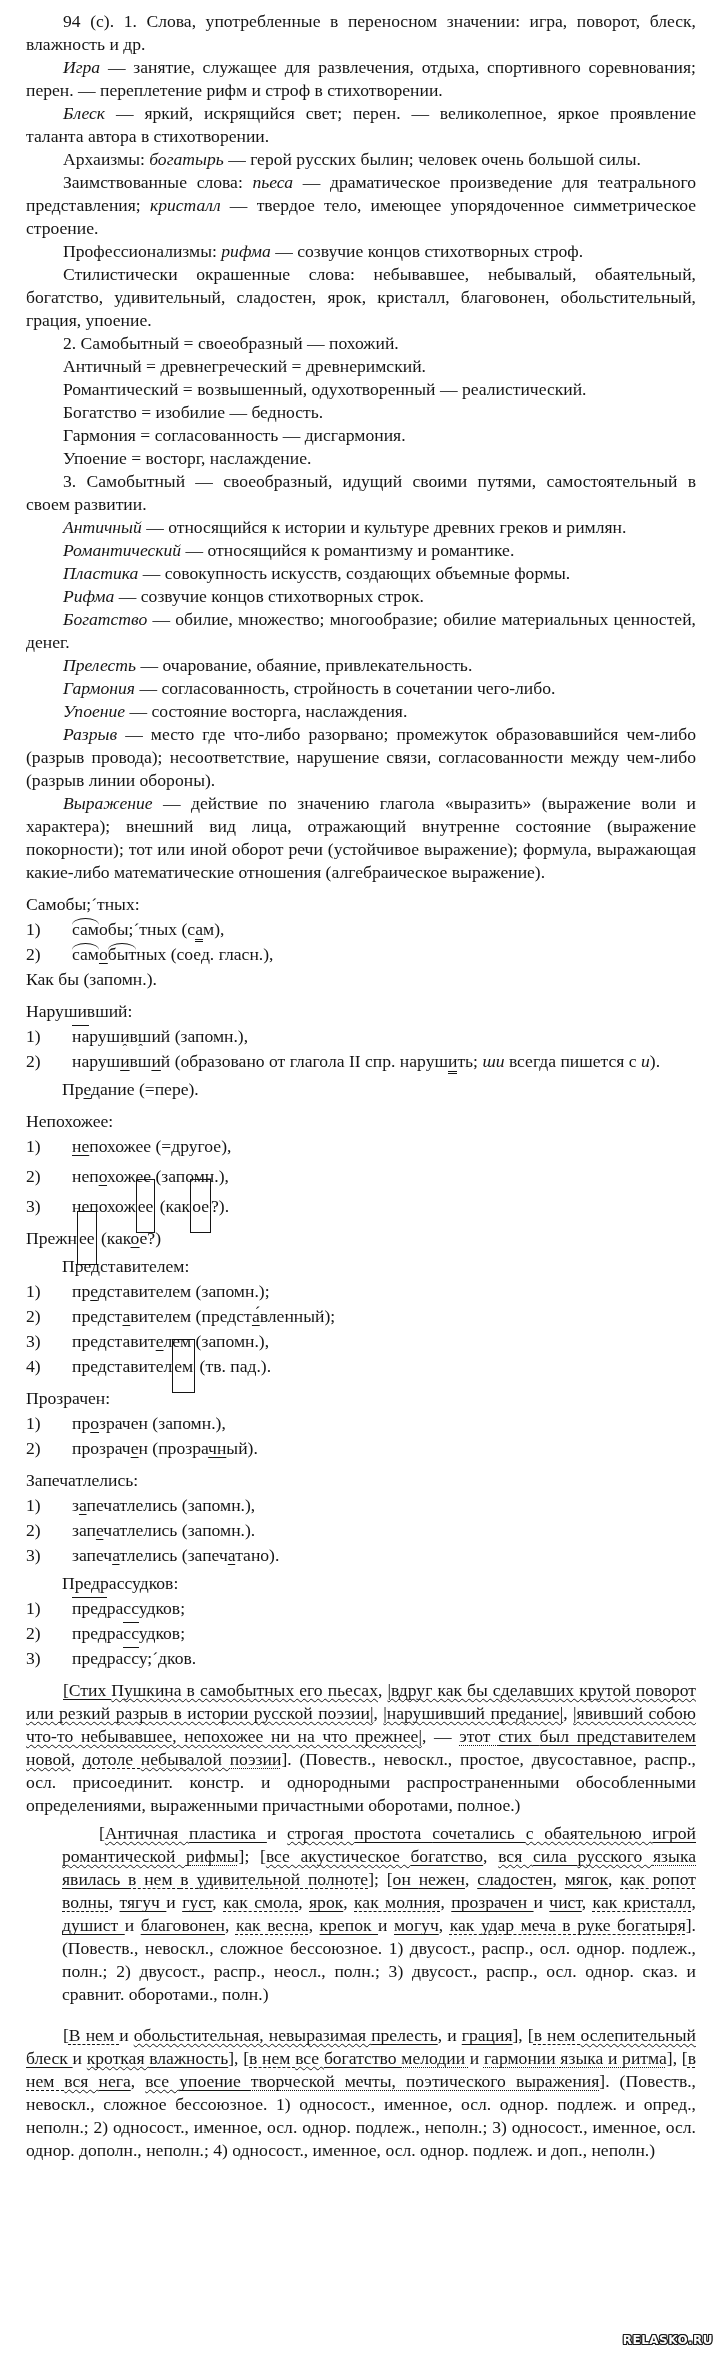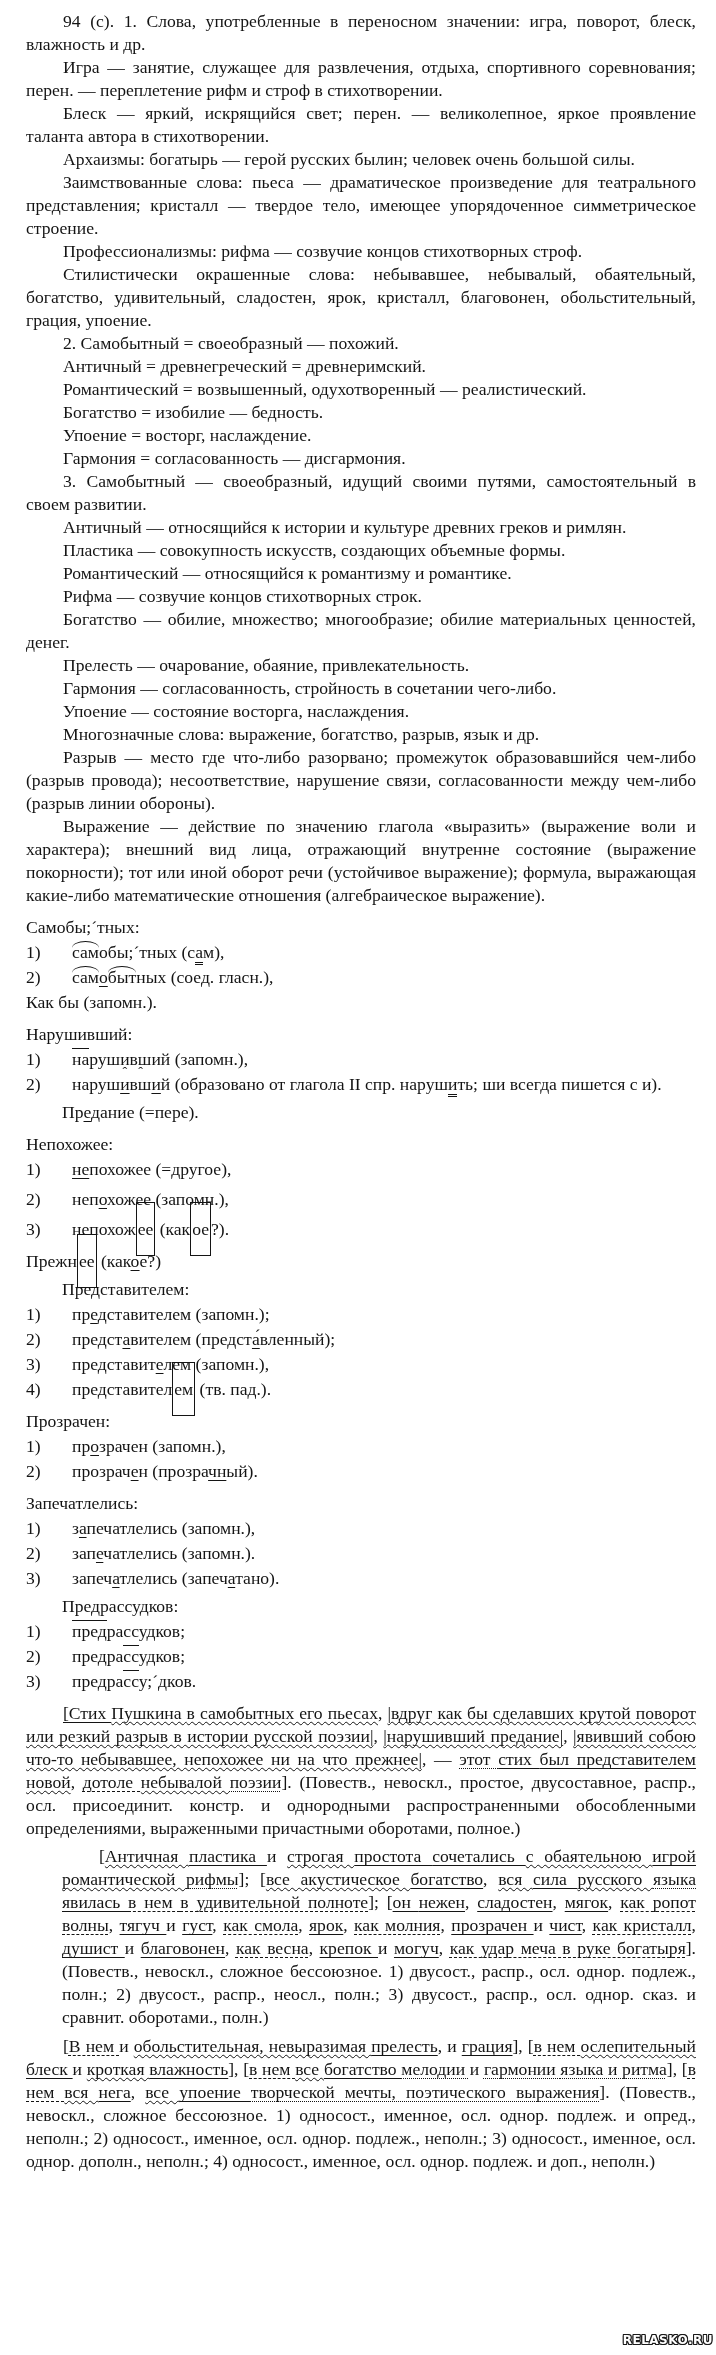--- a/index.html
+++ b/index.html
@@ -10,24 +10,24 @@
     font-size:17.6px;line-height:23px;
     padding:10px 20px 0 26px;box-sizing:border-box;
   }
   .p{text-align:justify;text-indent:37px;}
   .line{text-align:left;}
   .li{display:flex;margin:2px 0;}
   .num{flex:0 0 46px;}
   .licontent{flex:1;}
   .mt1{margin-top:5px;margin-left:36px;}
   .mt2{margin-top:9px;}
-  .mt3{margin-top:6px;}
+  .mt3{margin-top:18px;}
   .g8{margin-top:7px;}
   .s-b{font-weight:normal;}
-  .s-i{}
+  .s-i{font-style:italic;}
   .s-u,.s-uw,.s-ud,.s-udd{
     text-decoration-line:underline;
     text-decoration-thickness:1.2px;
     text-underline-offset:3px;
     text-decoration-skip-ink:none;
   }
   .s-u{text-decoration-style:solid;}
   .s-uw{text-decoration-style:wavy;text-decoration-thickness:1px;text-underline-offset:2px;}
   .s-ud{text-decoration-style:dotted;}
   .s-udd{text-decoration-style:dashed;}
@@ -51,32 +51,31 @@
     <div class="p"><span class="s-i">Игра</span><span> — занятие, служащее для развлечения, отдыха, спортивного соревнования; перен. — переплетение рифм и строф в стихотворении.</span></div>
     <div class="p"><span class="s-i">Блеск</span><span> — яркий, искрящийся свет; перен. — великолепное, яркое проявление таланта автора в стихотворении.</span></div>
     <div class="p"><span>Архаизмы: </span><span class="s-i">богатырь</span><span> — герой русских былин; человек очень большой силы.</span></div>
     <div class="p"><span>Заимствованные слова: </span><span class="s-i">пьеса</span><span> — драматическое произведение для театрального представления; </span><span class="s-i">кристалл</span><span> — твердое тело, имеющее упорядоченное симметрическое строение.</span></div>
     <div class="p"><span>Профессионализмы: </span><span class="s-i">рифма</span><span> — созвучие концов стихотворных строф.</span></div>
     <div class="p"><span>Стилистически окрашенные слова: небывавшее, небывалый, обаятельный, богатство, удивительный, сладостен, ярок, кристалл, благовонен, обольстительный, грация, упоение.</span></div>
     <div class="p"><span>2. Самобытный = своеобразный — похожий.</span></div>
     <div class="p"><span>Античный = древнегреческий = древнеримский.</span></div>
     <div class="p"><span>Романтический = возвышенный, одухотворенный — реалистический.</span></div>
     <div class="p"><span>Богатство = изобилие — бедность.</span></div>
+    <div class="p"><span>Гармония = согласованность — дисгармония.</span></div>
     <div class="p"><span>Упоение = восторг, наслаждение.</span></div>
-    <div class="p"><span>Гармония = согласованность — дисгармония.</span></div>
     <div class="p"><span>3. Самобытный — своеобразный, идущий своими путями, самостоятельный в своем развитии.</span></div>
     <div class="p"><span class="s-i">Античный</span><span> — относящийся к истории и культуре древних греков и римлян.</span></div>
+    <div class="p"><span class="s-i">Романтический</span><span> — относящийся к романтизму и романтике.</span></div>
     <div class="p"><span class="s-i">Пластика</span><span> — совокупность искусств, создающих объемные формы.</span></div>
-    <div class="p"><span class="s-i">Романтический</span><span> — относящийся к романтизму и романтике.</span></div>
     <div class="p"><span class="s-i">Рифма</span><span> — созвучие концов стихотворных строк.</span></div>
     <div class="p"><span class="s-i">Богатство</span><span> — обилие, множество; многообразие; обилие материальных ценностей, денег.</span></div>
     <div class="p"><span class="s-i">Прелесть</span><span> — очарование, обаяние, привлекательность.</span></div>
     <div class="p"><span class="s-i">Гармония</span><span> — согласованность, стройность в сочетании чего-либо.</span></div>
     <div class="p"><span class="s-i">Упоение</span><span> — состояние восторга, наслаждения.</span></div>
-    <div class="p"><span>Многозначные слова: выражение, богатство, разрыв, язык и др.</span></div>
     <div class="p"><span class="s-i">Разрыв</span><span> — место где что-либо разорвано; промежуток образовавшийся чем-либо (разрыв провода); несоответствие, нарушение связи, согласованности между чем-либо (разрыв линии обороны).</span></div>
     <div class="p"><span class="s-i">Выражение</span><span> — действие по значению глагола «выразить» (выражение воли и характера); внешний вид лица, отражающий внутренне состояние (выражение покорности); тот или иной оборот речи (устойчивое выражение); формула, выражающая какие-либо математические отношения (алгебраическое выражение).</span></div>
     <div class="line mt2"><span>Самобы;´тных:</span></div>
     <div class="li">
       <span class="num">1)</span>
       <span class="licontent"><span class="s-arc">сам</span><span>обы;´тных (с</span><span class="s-u2">а</span><span>м),</span></span>
     </div>
     <div class="li">
       <span class="num">2)</span>
       <span class="licontent"><span class="s-arc">сам</span><span class="s-u">о</span><span class="s-arc">быт</span><span>ных (соед. гласн.),</span></span>

